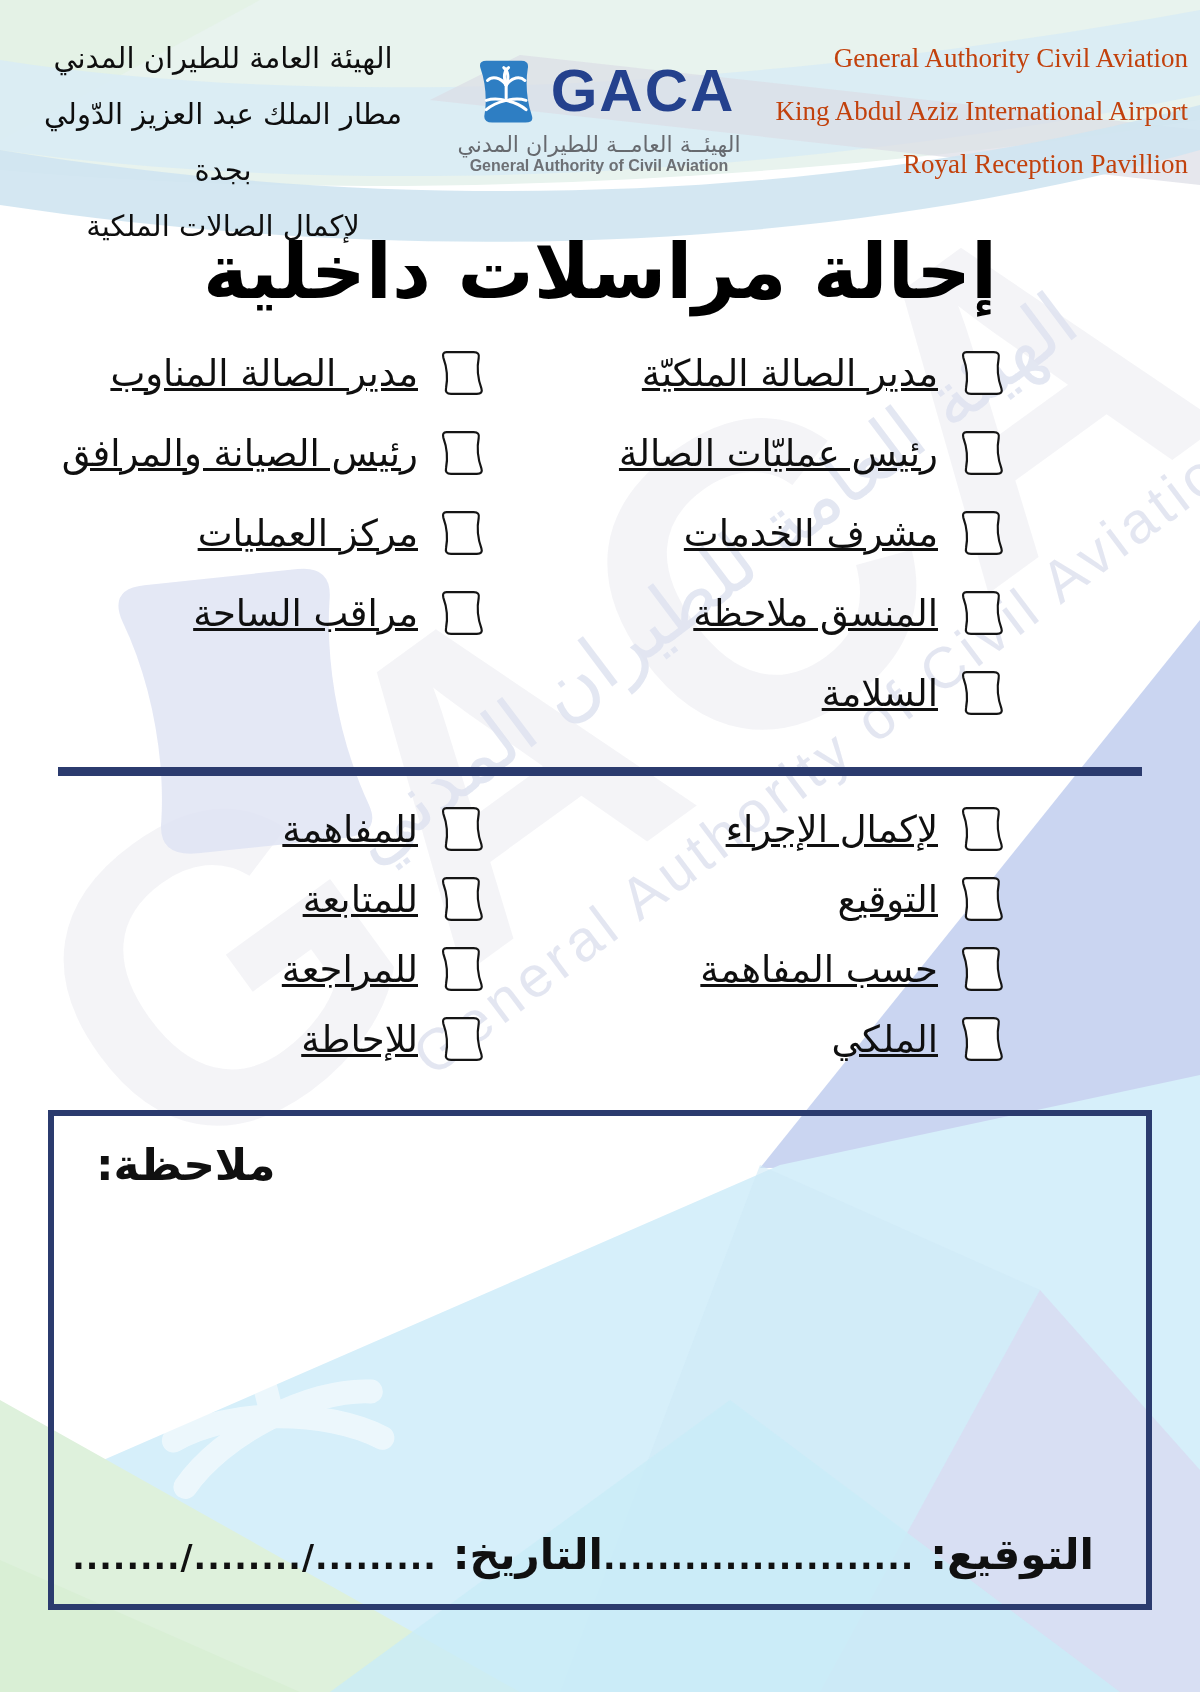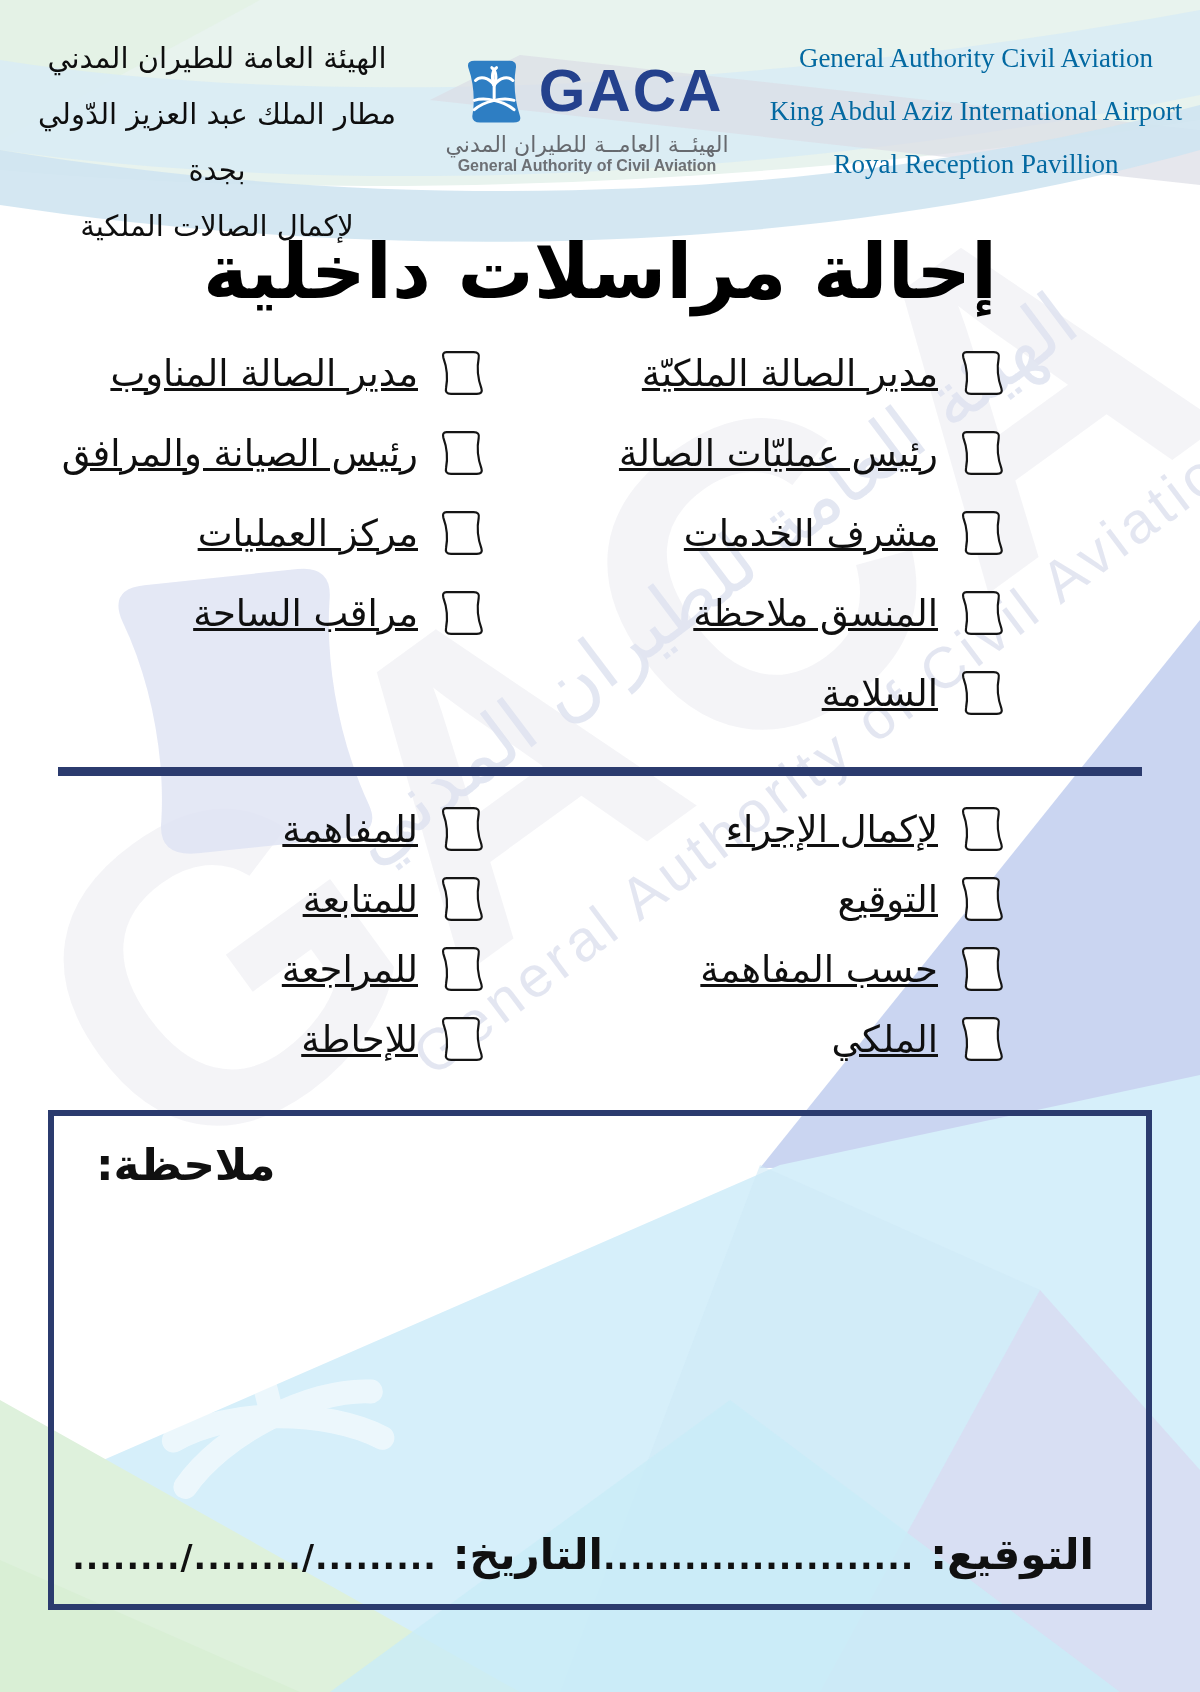--- a/index.html
+++ b/index.html
@@ -26,22 +26,22 @@
   }
   .wm-en {
     position:absolute; left:400px; top:1035px; font-family:"Liberation Sans", sans-serif;
     font-size:58px; letter-spacing:5px; color:#e1e4f0; opacity:.9;
     transform:rotate(-37deg); transform-origin:0 0; white-space:nowrap;
   }
   .wm-palm { position:absolute; left:40px; top:1180px; width:430px; opacity:.55; transform:rotate(-14deg); }
 
   
   header { display:flex; padding:18px 12px 0 12px; height:202px; }
-  .h-en { width:424px; padding-top:14px; text-align:center;
-          font-family:"Liberation Serif", serif; font-size:27px; color:#0369a1;margin-left:12px; }
+  .h-en { width:424px; padding-top:14px; text-align:right;
+          font-family:"Liberation Serif", serif; font-size:27px; color:#c2410c; }
   .h-en div { line-height:53px; }
   .h-logo { width:330px; margin-top:34px; display:flex; flex-direction:column; align-items:center; }
   .logo-row { display:flex; align-items:center; gap:4px; }
   .logo-acronym { font-family:"Liberation Sans", sans-serif; font-weight:800; font-size:60px;
                   color:#24418D; letter-spacing:2px; line-height:1; }
   .logo-ar { font-size:22px; color:#66696e; margin-top:2px; }
   .logo-en { font-family:"Liberation Sans", sans-serif; font-size:16px; font-weight:700; color:#6d7075; }
   .h-ar { flex:1; padding-top:12px; text-align:center; font-size:29px; color:#0e0e0e; }
   .h-ar div { line-height:56px; }
 

